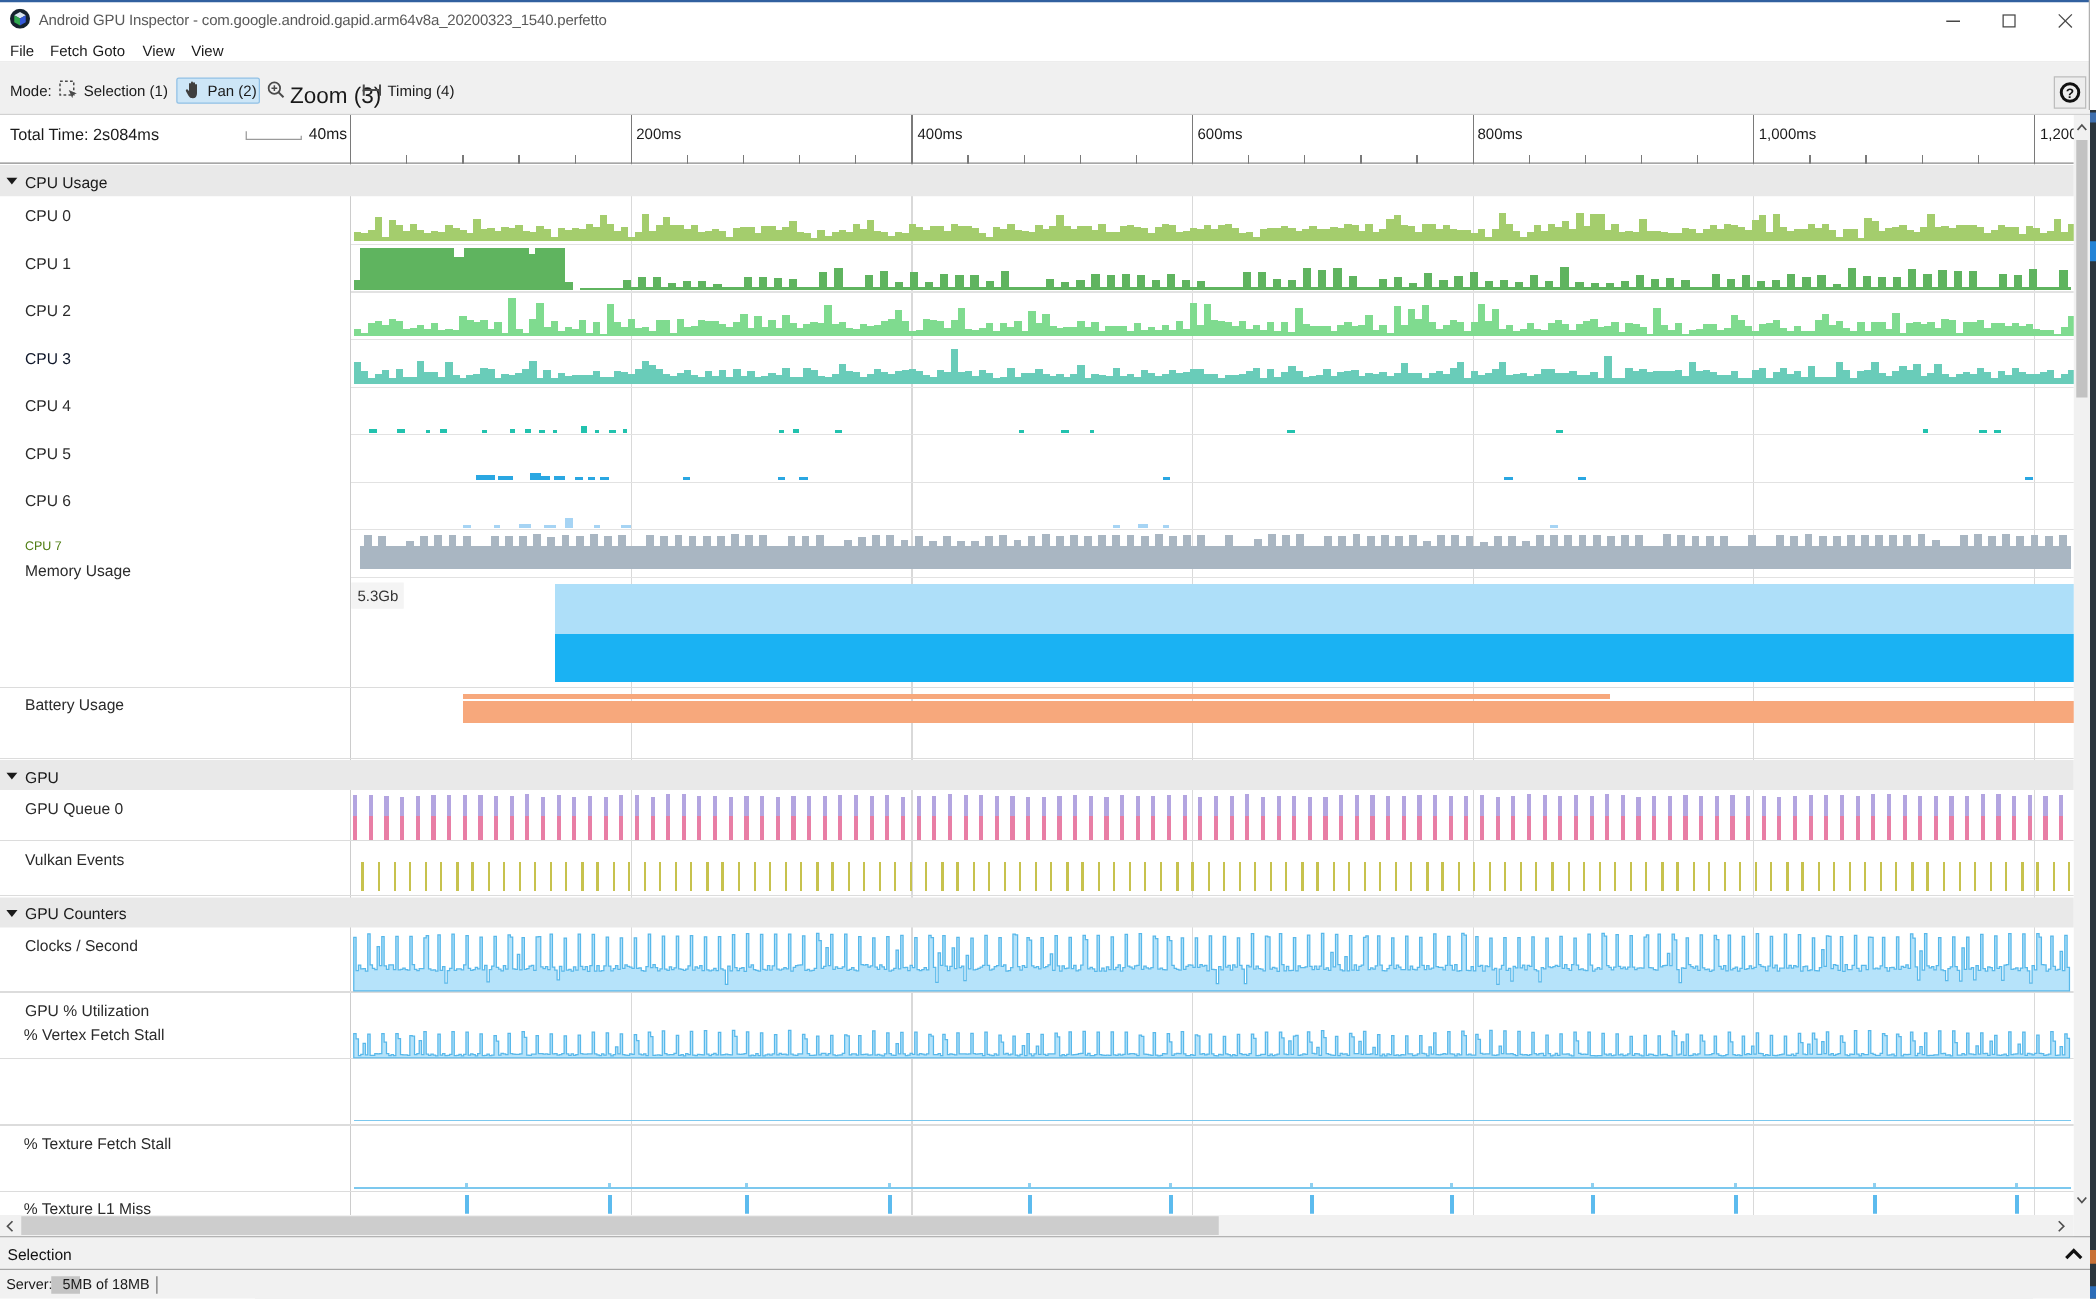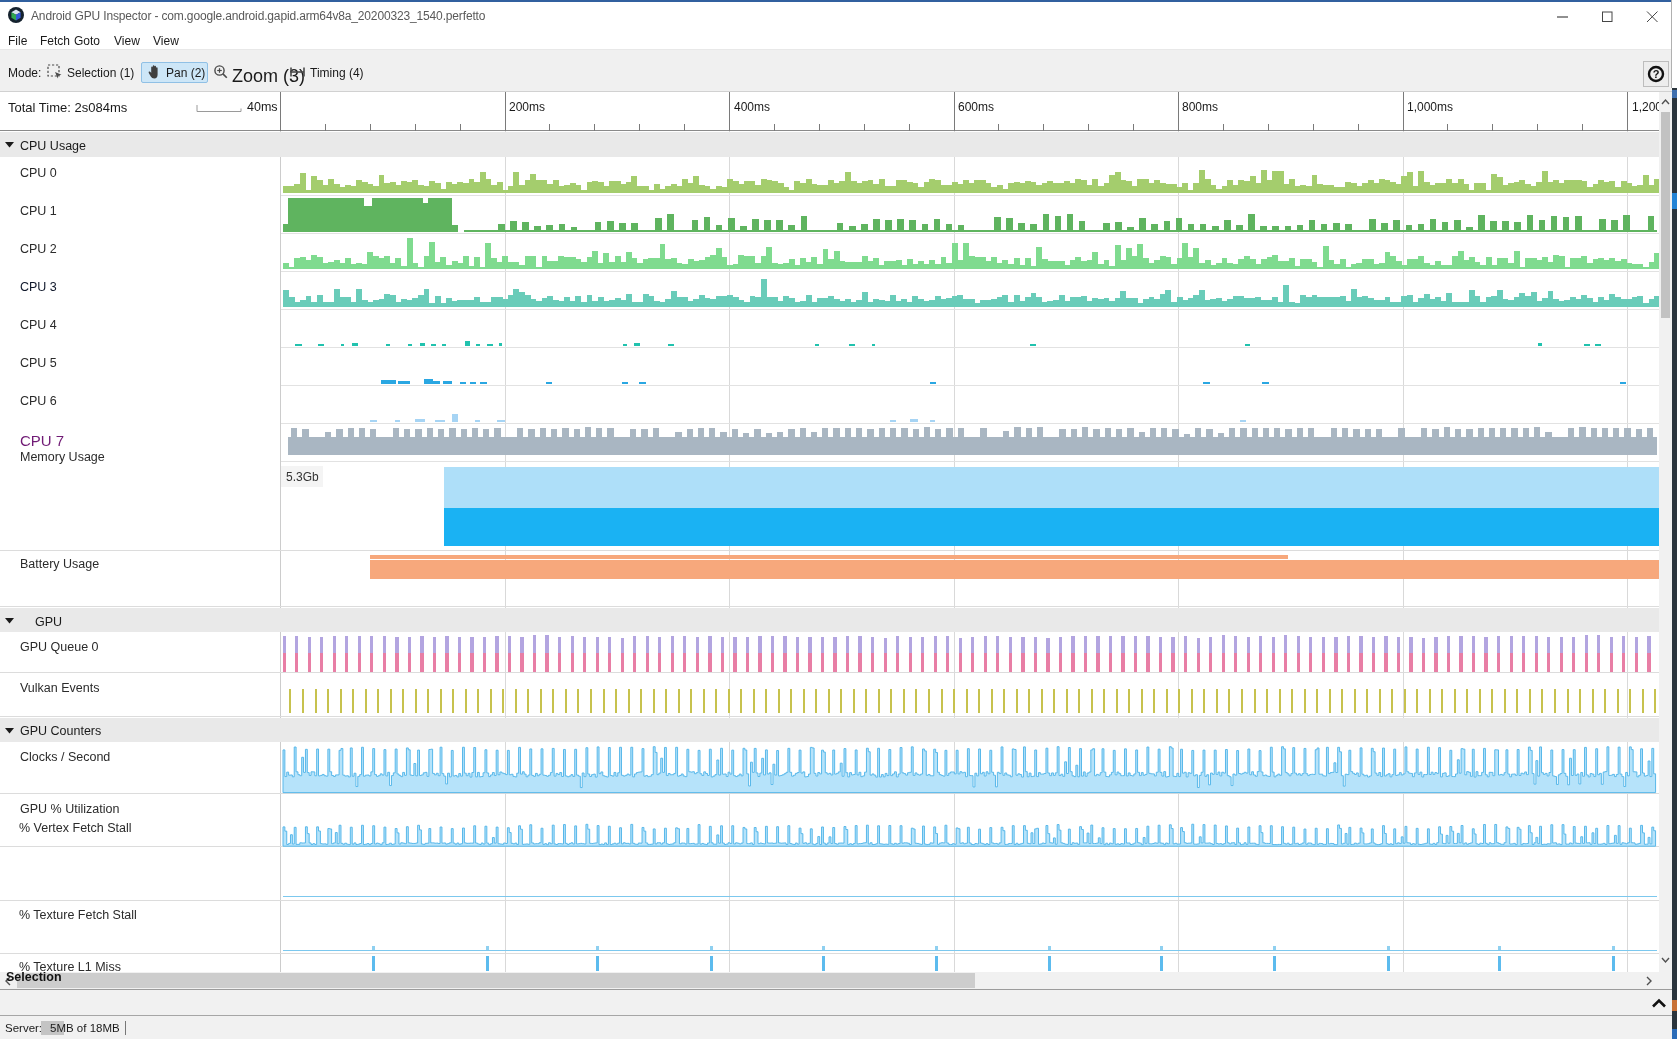--- a/index.html
+++ b/index.html
@@ -135,34 +135,34 @@
     </svg>
 <div style="position:absolute;left:0;top:131.7px;width:1659px;height:25.8px;background:#e9e9e9"></div>
     <svg style="position:absolute;left:5px;top:142.0px" width="10" height="6" viewBox="0 0 10 6">
       <path d="M0 0 L9 0 L4.5 5.5 Z" fill="#1a1a1a"></path>
     </svg>
     <div style="position:absolute;left:20px;top:138.5px;font-size:12.5px;color:#1a1a1a">CPU Usage</div>
 <div style="position:absolute;left:0;top:608px;width:1659px;height:23.7px;background:#e9e9e9"></div>
     <svg style="position:absolute;left:5px;top:618.3px" width="10" height="6" viewBox="0 0 10 6">
       <path d="M0 0 L9 0 L4.5 5.5 Z" fill="#1a1a1a"></path>
     </svg>
-    <div style="position:absolute;left:35px;top:614.8px;font-size:12.5px;color:#1a1a1a">GPU</div>
+    <div style="position:absolute;left:20px;top:614.8px;font-size:12.5px;color:#1a1a1a">GPU</div>
 <div style="position:absolute;left:0;top:717.5px;width:1659px;height:24.5px;background:#e9e9e9"></div>
     <svg style="position:absolute;left:5px;top:727.8px" width="10" height="6" viewBox="0 0 10 6">
       <path d="M0 0 L9 0 L4.5 5.5 Z" fill="#1a1a1a"></path>
     </svg>
     <div style="position:absolute;left:20px;top:724.3px;font-size:12.5px;color:#1a1a1a">GPU Counters</div>
 <div style="position:absolute;left:20px;top:166.0px;font-size:12.5px;color:#2b2b2b;white-space:nowrap">CPU 0</div>
 <div style="position:absolute;left:20px;top:204.1px;font-size:12.5px;color:#2b2b2b;white-space:nowrap">CPU 1</div>
 <div style="position:absolute;left:20px;top:242.1px;font-size:12.5px;color:#2b2b2b;white-space:nowrap">CPU 2</div>
 <div style="position:absolute;left:20px;top:280.1px;font-size:12.5px;color:#0f172a;white-space:nowrap">CPU 3</div>
 <div style="position:absolute;left:20px;top:318.2px;font-size:12.5px;color:#2b2b2b;white-space:nowrap">CPU 4</div>
 <div style="position:absolute;left:20px;top:356.2px;font-size:12.5px;color:#2b2b2b;white-space:nowrap">CPU 5</div>
 <div style="position:absolute;left:20px;top:394.3px;font-size:12.5px;color:#2b2b2b;white-space:nowrap">CPU 6</div>
-<div style="position:absolute;left:20px;top:432.3px;font-size:15px;color:#701a75;white-space:nowrap">CPU 7</div>
+<div style="position:absolute;left:20px;top:432.3px;font-size:10px;color:#4d7c0f;white-space:nowrap">CPU 7</div>
 <div style="position:absolute;left:20px;top:450px;font-size:12.5px;color:#2b2b2b;white-space:nowrap">Memory Usage</div>
 <div style="position:absolute;left:20px;top:557.2px;font-size:12.5px;color:#2b2b2b;white-space:nowrap">Battery Usage</div>
 <div style="position:absolute;left:20px;top:639.7px;font-size:12.5px;color:#2b2b2b;white-space:nowrap">GPU Queue 0</div>
 <div style="position:absolute;left:20px;top:680.6px;font-size:12.5px;color:#2b2b2b;white-space:nowrap">Vulkan Events</div>
 <div style="position:absolute;left:20px;top:749.5px;font-size:12.5px;color:#2b2b2b;white-space:nowrap">Clocks / Second</div>
 <div style="position:absolute;left:20px;top:801.6px;font-size:12.5px;color:#2b2b2b;white-space:nowrap">GPU % Utilization</div>
 <div style="position:absolute;left:19px;top:821px;font-size:12.5px;color:#2b2b2b;white-space:nowrap">% Vertex Fetch Stall</div>
 <div style="position:absolute;left:19px;top:908.0px;font-size:12.5px;color:#2b2b2b;white-space:nowrap">% Texture Fetch Stall</div>
 <div style="position:absolute;left:19px;top:959.5px;font-size:12.5px;color:#2b2b2b;white-space:nowrap">% Texture L1 Miss</div>
 <div style="position:absolute;left:281px;top:466px;width:42px;height:21px;background:#f4f4f4"></div>
@@ -175,21 +175,21 @@
 </svg>
 <div style="position:absolute;left:0;top:972px;width:1659px;height:17px;background:#f1f1f1"></div>
 <div style="position:absolute;left:17px;top:973px;width:958px;height:15px;background:#cdcdcd"></div>
 <svg style="position:absolute;left:0;top:972px" width="1672" height="18" viewBox="0 0 1672 18">
 <path d="M10 5 L6 9 L10 13" fill="none" stroke="#505050" stroke-width="1.4"></path>
 <path d="M1647 5 L1651 9 L1647 13" fill="none" stroke="#505050" stroke-width="1.4"></path>
 </svg>
 <div style="position:absolute;left:1659px;top:972px;width:13px;height:18px;background:#f1f1f1"></div>
 <div style="position:absolute;left:0;top:989px;width:1672px;height:1px;background:#9b9b9b"></div>
 <div style="position:absolute;left:0;top:990px;width:1672px;height:25px;background:#f1f1f1"></div>
-<div style="position:absolute;left:6px;top:970px;font-size:12.5px;font-weight:bold;color:#111">Selection</div>
+<div style="position:absolute;left:6px;top:997px;font-size:12.5px;font-weight:normal;color:#111">Selection</div>
 <svg style="position:absolute;left:1650px;top:997px" width="18" height="12" viewBox="0 0 18 12">
 <path d="M3 9.5 L9 3.5 L15 9.5" fill="none" stroke="#111" stroke-width="2.6"></path>
 </svg>
 <div style="position:absolute;left:0;top:1015px;width:1672px;height:1px;background:#a6a6a6"></div>
 <div style="position:absolute;left:0;top:1016px;width:1672px;height:23px;background:#f1f1f1"></div>
 <div style="position:absolute;left:5px;top:1022px;font-size:11.5px;color:#1a1a1a">Server:</div>
 <div style="position:absolute;left:41px;top:1021px;width:22.5px;height:14px;background:#c4c4c4"></div>
 <div style="position:absolute;left:50px;top:1022px;font-size:11.5px;color:#1a1a1a;white-space:nowrap">5MB of 18MB</div>
 <div style="position:absolute;left:125px;top:1021px;width:1px;height:14px;background:#777"></div>
 <div style="position:absolute;left:1672px;top:0;width:5px;height:88px;background:#fff"></div>

